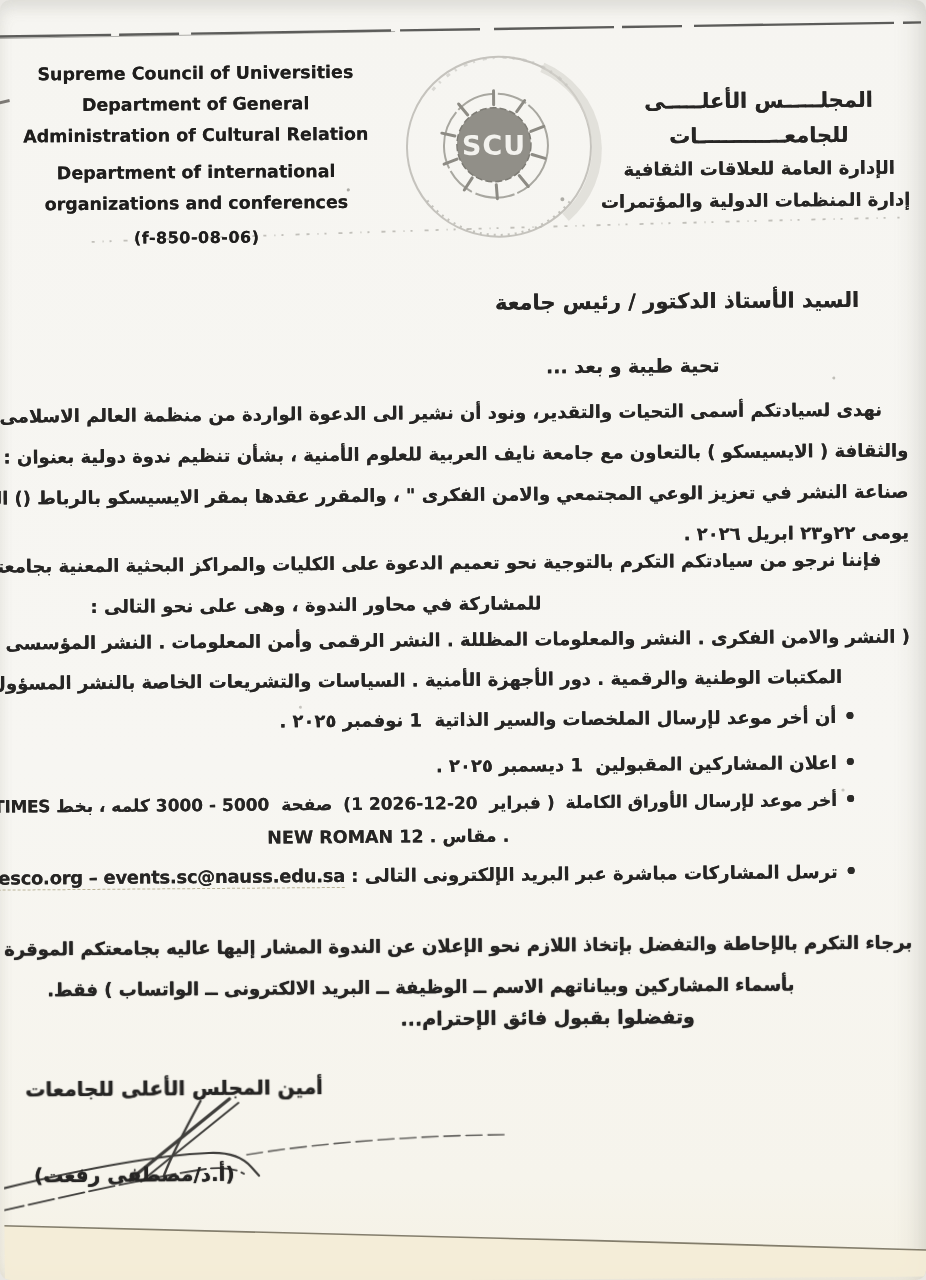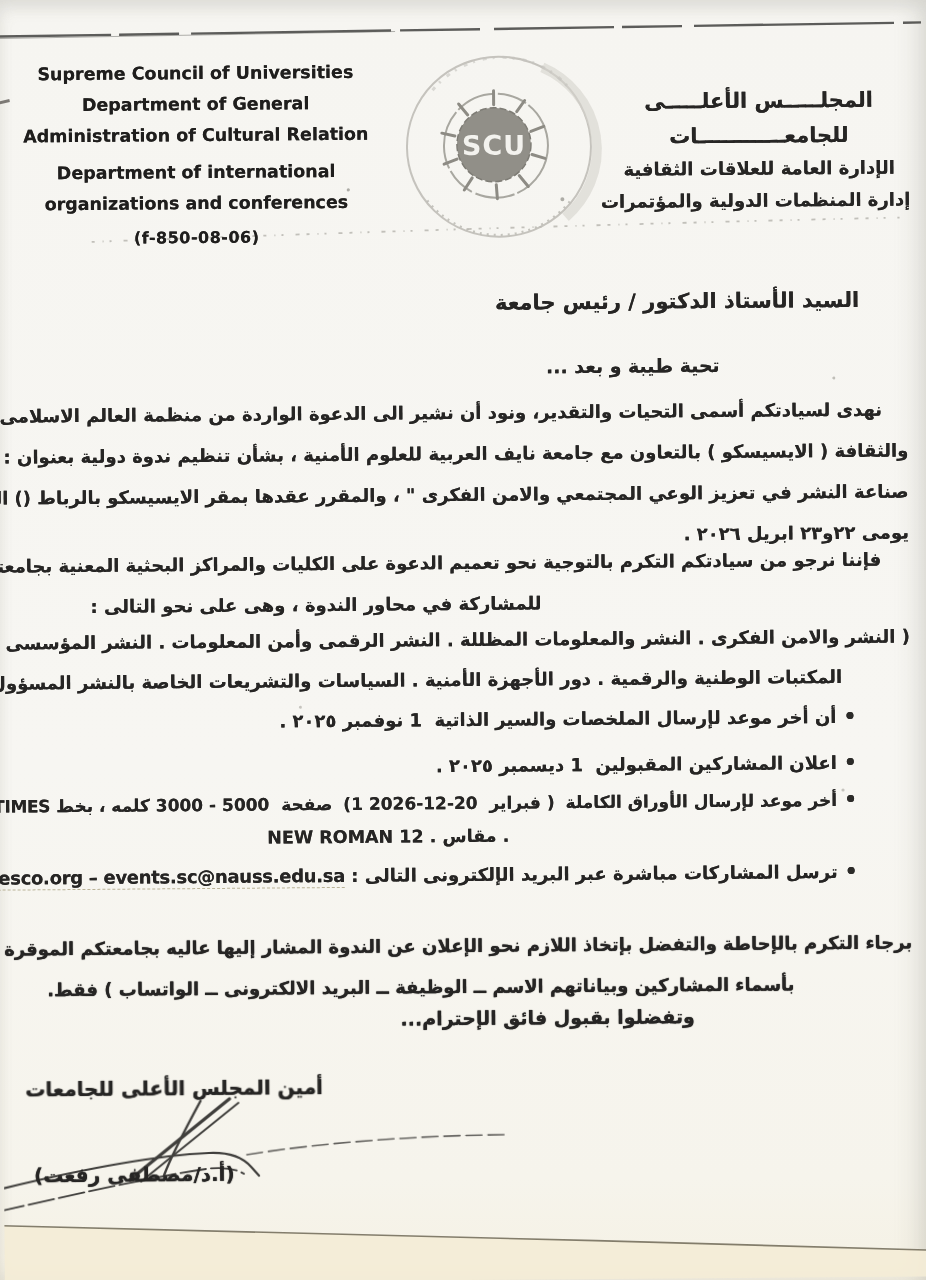--- a/index.html
+++ b/index.html
@@ -1,20 +1,21 @@
 <!DOCTYPE html>
 <html lang="ar"><head>
 <meta charset="utf-8">
 <style>
   html,body{margin:0;padding:0;background:#e9e7e3;}
   .page{
     position:relative;width:926px;height:1280px;overflow:hidden;
     background:linear-gradient(180deg,#f6f5f1 0%,#f7f6f2 60%,#f6f4ec 92%,#f5f1e4 100%);
     box-shadow:inset -10px 0 22px rgba(150,148,140,.22), inset 0 8px 14px rgba(140,140,135,.14);
     font-family:"DejaVu Sans",sans-serif;
+    border-radius:10px;
   }
   .tilt{position:absolute;inset:0;transform:rotate(-0.45deg);transform-origin:463px 660px;}
   .abs{position:absolute;}
   .ink{color:#262524;text-shadow:0 0 .6px rgba(35,33,30,.85);}
   .ar{direction:rtl;font-weight:bold;white-space:nowrap;letter-spacing:-0.3px;}
   .en-head{left:4px;top:56px;width:392px;text-align:center;font-weight:bold;
            font-size:17.5px;line-height:31px;color:#1f1e1d;}
   .en-head .sub{margin-top:6px;}
   .en-head .code{margin-top:3px;font-size:16px;letter-spacing:.5px;}
   .ar-head{left:612px;top:86px;width:302px;text-align:center;}

